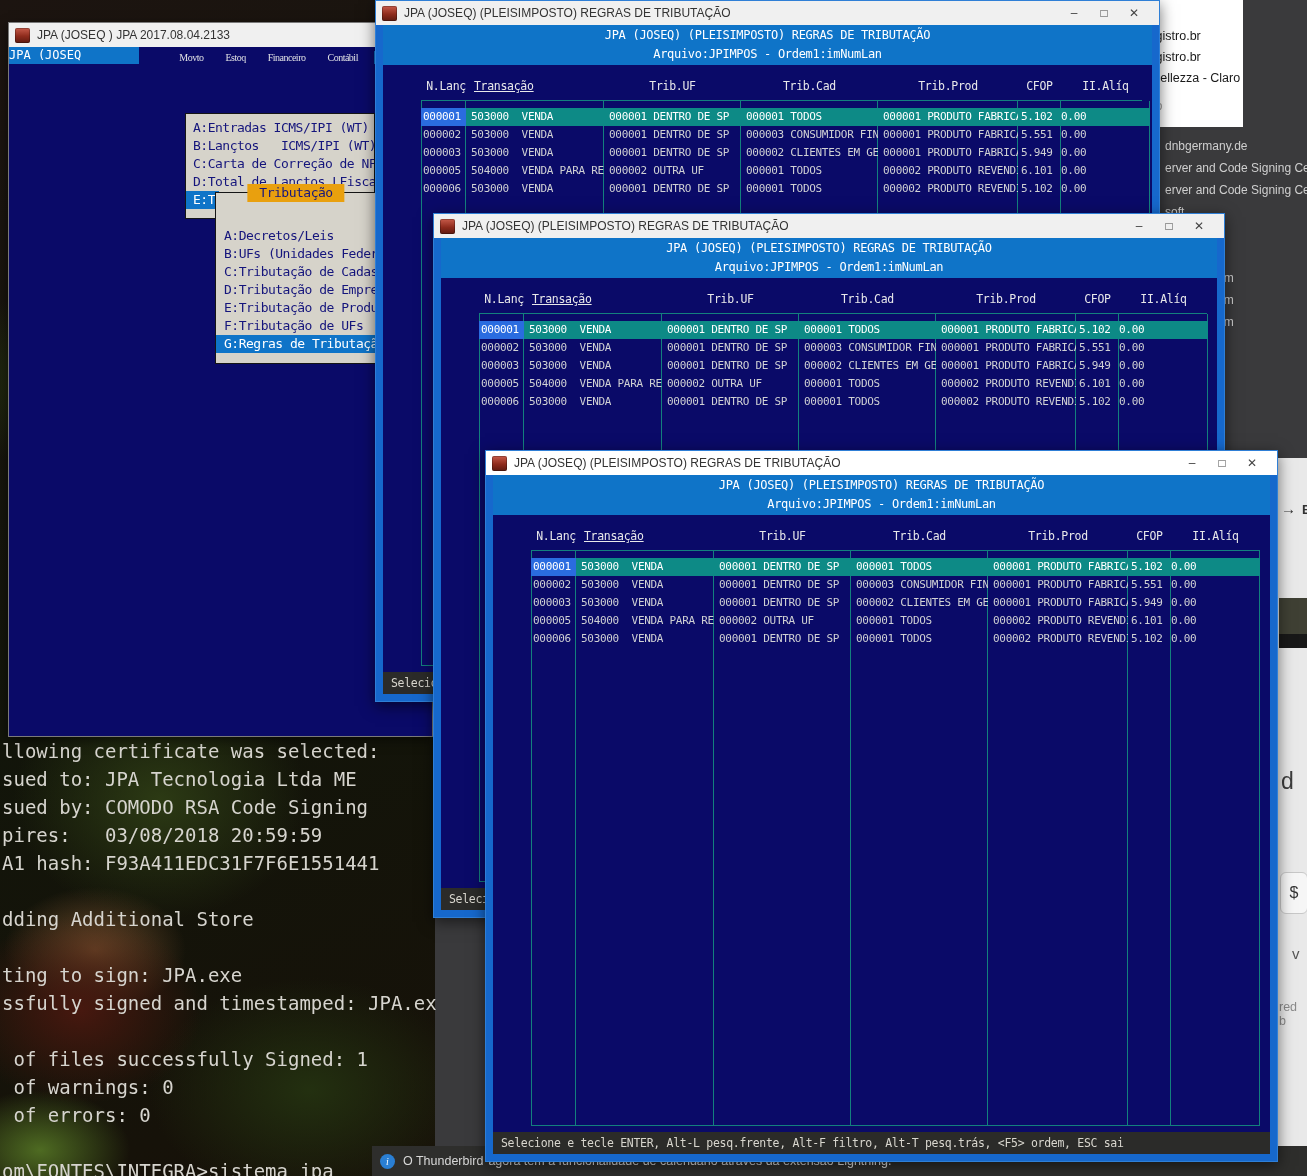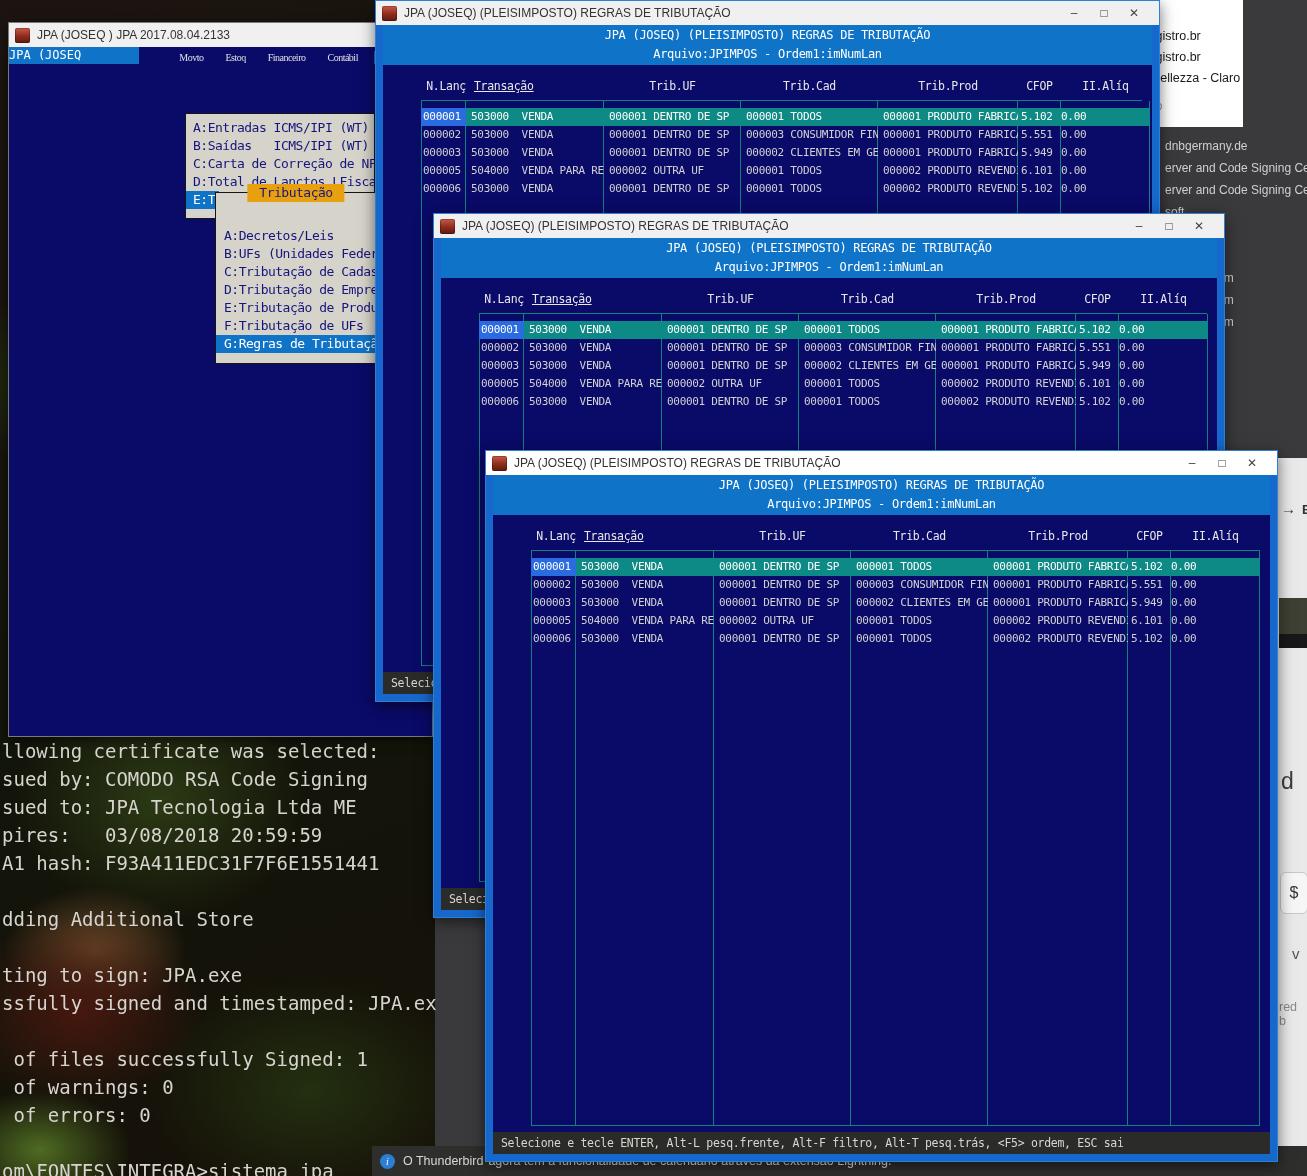--- a/index.html
+++ b/index.html
@@ -117,22 +117,22 @@
 </style>
 </head>
 <body>
 
 <div id="screen">
 
   <div class="tb-backdrop"></div>
 
   <div class="terminal" id="terminal">
       <div class="tline">llowing certificate was selected:</div>
+      <div class="tline">sued to: JPA Tecnologia Ltda ME</div>
       <div class="tline">sued by: COMODO RSA Code Signing</div>
-      <div class="tline">sued to: JPA Tecnologia Ltda ME</div>
       <div class="tline">pires:   03/08/2018 20:59:59</div>
       <div class="tline">A1 hash: F93A411EDC31F7F6E1551441</div>
       <div class="tline"></div>
       <div class="tline">dding Additional Store</div>
       <div class="tline"></div>
       <div class="tline">ting to sign: JPA.exe</div>
       <div class="tline">ssfully signed and timestamped: JPA.ex</div>
       <div class="tline"></div>
       <div class="tline"> of files successfully Signed: 1</div>
       <div class="tline"> of warnings: 0</div>
@@ -194,21 +194,21 @@
         </div>
       <div class="w1body"></div>
       <div class="w1hline"></div>
       <div class="w1gap"></div>
       <div class="w1statusbar">Selecione e tecle ENTER, ESC Sai</div>
     </div>
   </div>
 
   <div class="menu-panel" id="fiscal-menu">
       <div class="ditem">A:Entradas ICMS/IPI (WT)</div>
-      <div class="ditem">B:Saídas   ICMS/IPI (WT)</div>
+      <div class="ditem">B:Lançtos   ICMS/IPI (WT)</div>
       <div class="ditem">C:Carta de Correção de NF</div>
       <div class="ditem">D:Total de Lançtos LFiscal</div>
       <div class="ditem selected">E:T</div>
     </div>
 
   <div class="submenu-panel">
     <div class="submenu-title">Tributação</div>
     <div class="submenu-items" id="trib-items">
         <div class="ditem">A:Decretos/Leis</div>
         <div class="ditem">B:UFs (Unidades Federativ</div>

